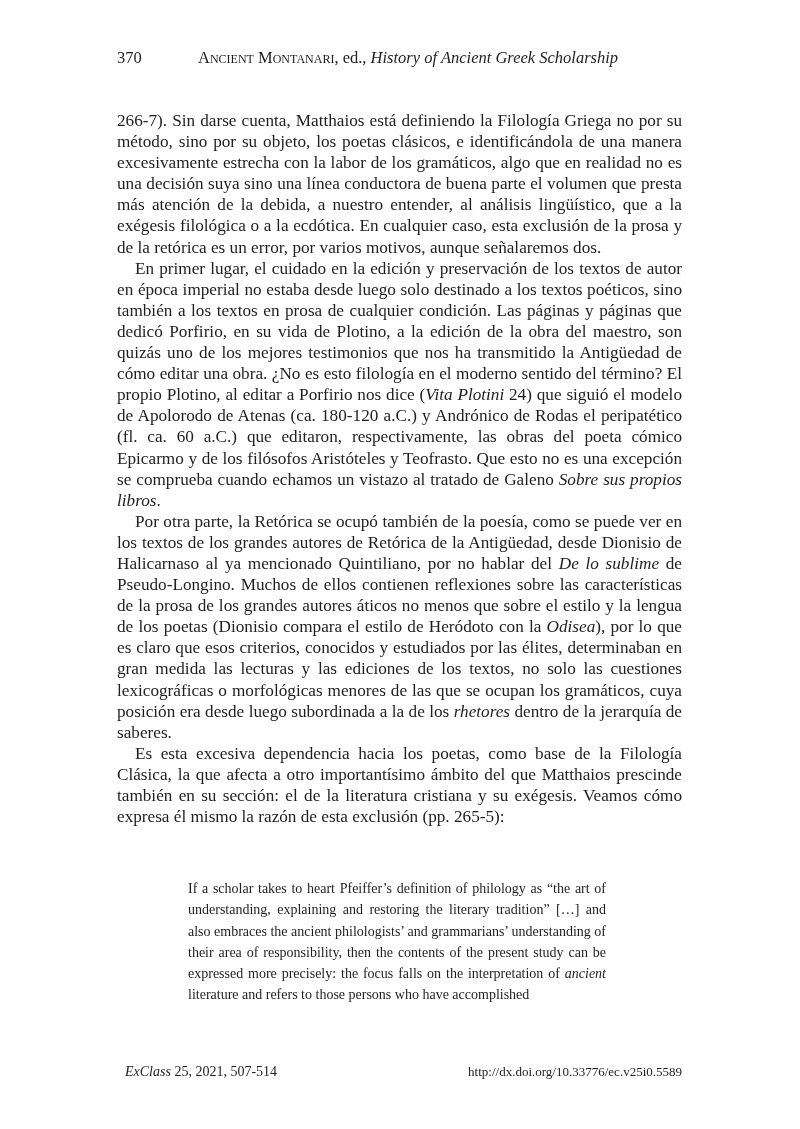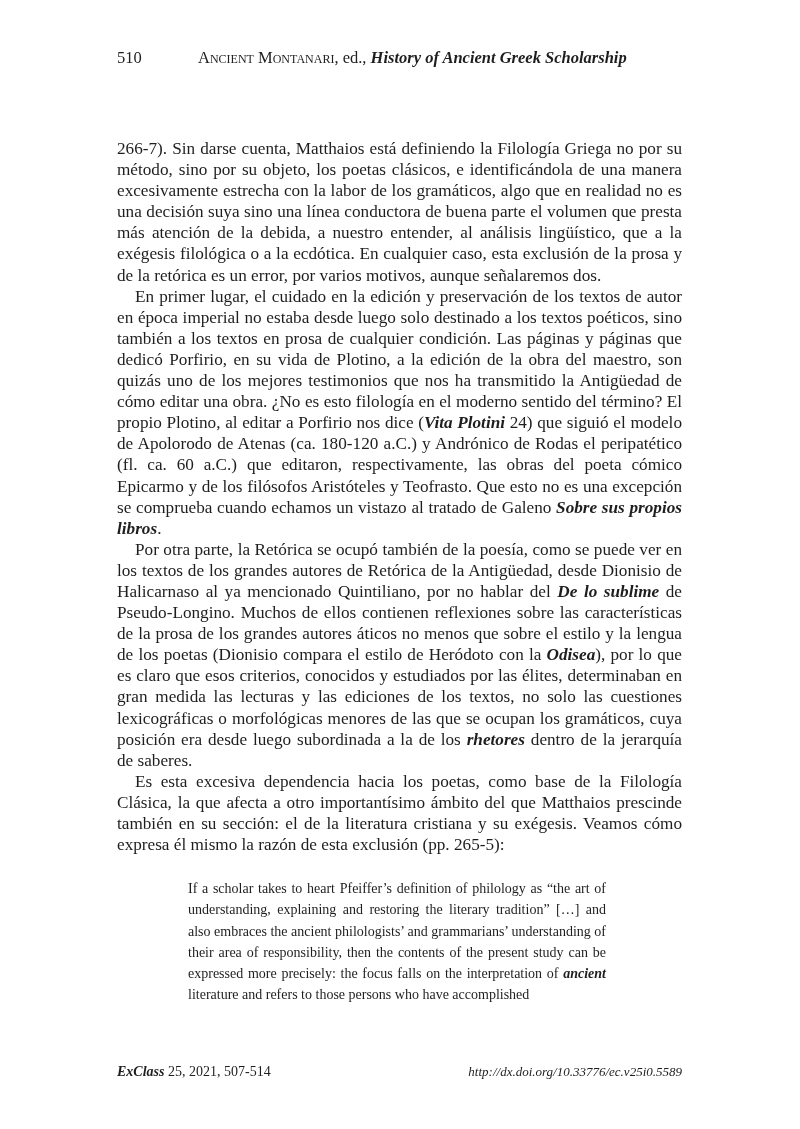--- a/index.html
+++ b/index.html
@@ -33,39 +33,37 @@
     .running-head .head-title {
       position: absolute;
       left: 81px;
       top: 0;
     }
     .sc {
       font-variant: small-caps;
     }
     .it {
       font-style: italic;
-      font-weight: bold;
     }
     .body-text {
       position: absolute;
       top: 110px;
       left: 117px;
       width: 565px;
       font-size: 17.2px;
       line-height: 21.1px;
       text-align: justify;
       hyphens: none;
     }
     .body-text p {
       margin: 0;
       text-indent: 18px;
     }
     .body-text p.first {
       text-indent: 0;
-      margin-top: 28px;
     }
     .blockquote {
       position: absolute;
       top: 878px;
       left: 188px;
       width: 418px;
       font-size: 14px;
       line-height: 21.3px;
       text-align: justify;
       margin: 0;
@@ -74,37 +72,36 @@
       position: absolute;
       top: 1062px;
       left: 117px;
       width: 565px;
       height: 20px;
       font-size: 14px;
       line-height: 20px;
     }
     .footer .cite {
       position: absolute;
-      left: 0;
+      left: 8px;
       top: 0;
       text-align: right;
     }
     .footer .doi {
       position: absolute;
       right: 0;
       top: 0;
       font-size: 13px;
-      font-style: italic;
     }
   </style>
 </head>
 <body>
 
 <header class="running-head">
-  <span class="page-no">510</span>
+  <span class="page-no">370</span>
   <span class="head-title"><span class="sc">Ancient Montanari</span><span>, ed., </span><span class="it">History of Ancient Greek Scholarship</span></span>
 </header>
 
 <main class="body-text">
   <p class="first">
     <span>266-7). Sin darse cuenta, Matthaios está definiendo la Filología Griega no por su método, sino por su objeto, los poetas clásicos, e identificándola de una manera excesivamente estrecha con la labor de los gramáticos, algo que en realidad no es una decisión suya sino una línea conductora de buena parte el volumen que presta más atención de la debida, a nuestro entender, al análisis lingüístico, que a la exégesis filológica o a la ecdótica. En cualquier caso, esta exclusión de la prosa y de la retórica es un error, por varios motivos, aunque señalaremos dos.</span>
   </p>
   <p><span>En primer lugar, el cuidado en la edición y preservación de los textos de autor en época imperial no estaba desde luego solo destinado a los textos poéticos, sino también a los textos en prosa de cualquier condición. Las páginas y páginas que dedicó Porfirio, en su vida de Plotino, a la edición de la obra del maestro, son quizás uno de los mejores testimonios que nos ha transmitido la Antigüedad de cómo editar una obra. ¿No es esto filología en el moderno sentido del término? El propio Plotino, al editar a Porfirio nos dice (</span><span class="it">Vita Plotini</span><span> 24) que siguió el modelo de Apolorodo de Atenas (ca. 180-120 a.C.) y Andrónico de Rodas el peripatético (fl. ca. 60 a.C.) que editaron, respectivamente, las obras del poeta cómico Epicarmo y de los filósofos Aristóteles y Teofrasto. Que esto no es una excepción se comprueba cuando echamos un vistazo al tratado de Galeno </span><span class="it">Sobre sus propios libros</span><span>.</span></p>
   <p><span>Por otra parte, la Retórica se ocupó también de la poesía, como se puede ver en los textos de los grandes autores de Retórica de la Antigüedad, desde Dionisio de Halicarnaso al ya mencionado Quintiliano, por no hablar del </span><span class="it">De lo sublime</span><span> de Pseudo-Longino. Muchos de ellos contienen reflexiones sobre las características de la prosa de los grandes autores áticos no menos que sobre el estilo y la lengua de los poetas (Dionisio compara el estilo de Heródoto con la </span><span class="it">Odisea</span><span>), por lo que es claro que esos criterios, conocidos y estudiados por las élites, determinaban en gran medida las lecturas y las ediciones de los textos, no solo las cuestiones lexicográficas o morfológicas menores de las que se ocupan los gramáticos, cuya posición era desde luego subordinada a la de los </span><span class="it">rhetores</span><span> dentro de la jerarquía de saberes.</span></p>
   <p><span>Es esta excesiva dependencia hacia los poetas, como base de la Filología Clásica, la que afecta a otro importantísimo ámbito del que Matthaios prescinde también en su sección: el de la literatura cristiana y su exégesis. Veamos cómo expresa él mismo la razón de esta exclusión (pp. 265-5):</span></p>

